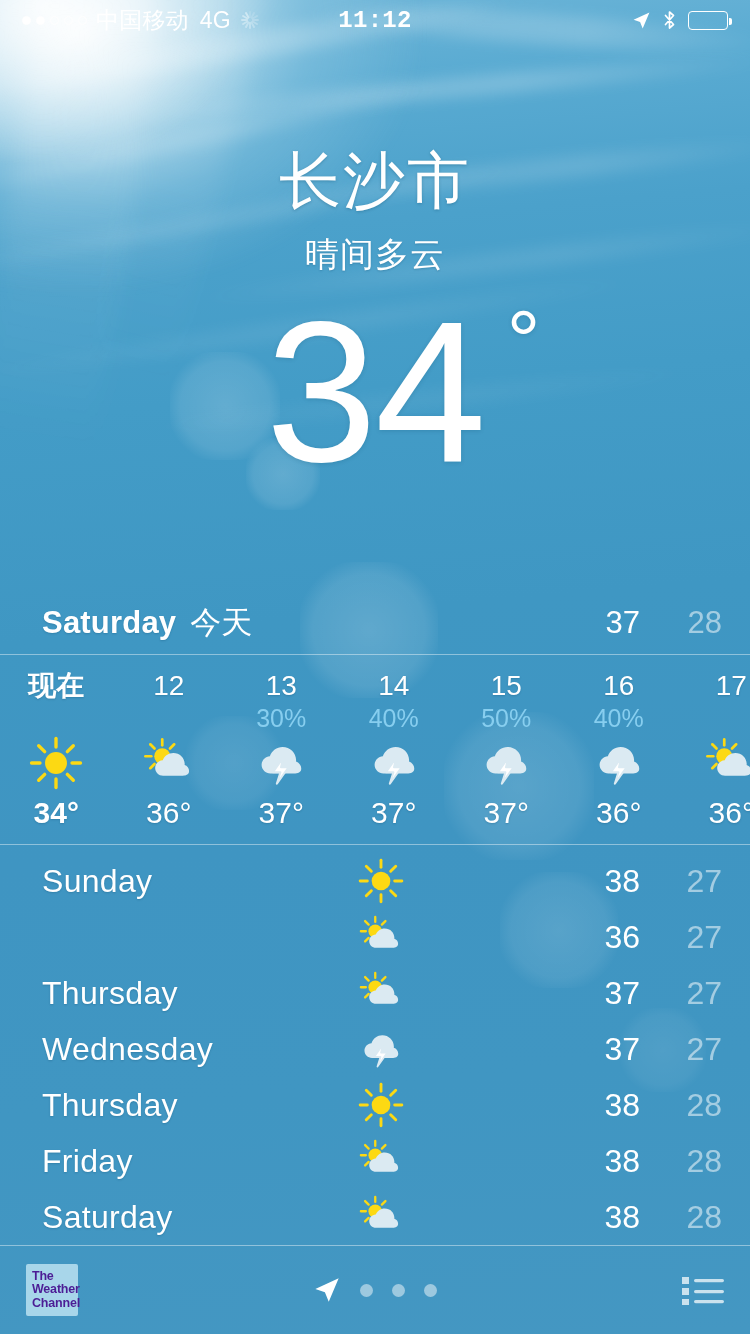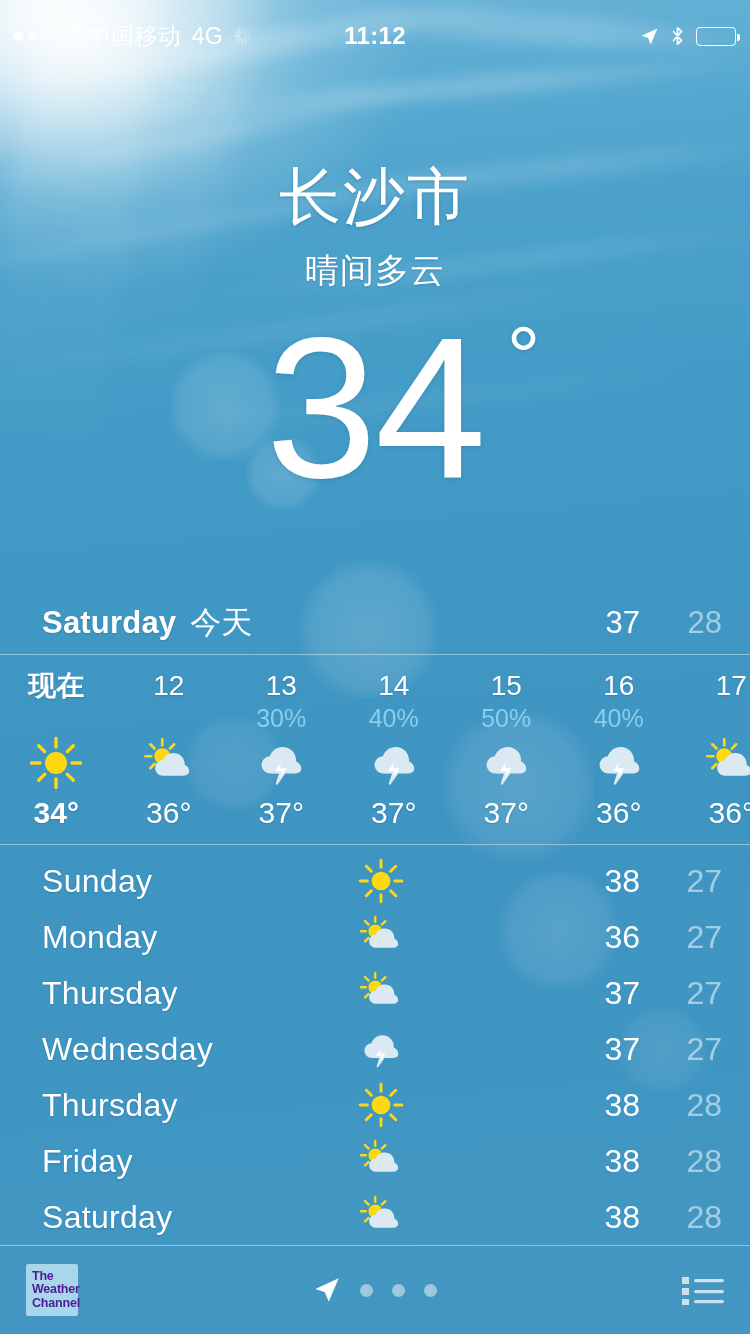--- a/index.html
+++ b/index.html
@@ -71,39 +71,38 @@
   .f6{ left:186px; top:716px; width:96px;  height:94px;  opacity:.6;}
   .f7{ left:620px; top:1008px;width:86px;  height:84px;  opacity:.5;}
 
   
   #app { position:absolute; inset:0; z-index:2; display:flex; flex-direction:column; }
 
   
   .statusbar{
     height:40px; flex:0 0 40px;
     display:flex; align-items:center;
-    padding:0 14px;
+    padding:0 22px;
     font-size:23px; letter-spacing:.2px;
     position:relative;
-    margin-top:16px;
   }
   .sb-left{ display:flex; align-items:center; gap:9px; }
   .dots{ display:flex; align-items:center; gap:5px; }
   .dot{ width:9px; height:9px; border-radius:50%; border:1.4px solid #fff; }
   .dot.on{ background:#fff; }
   .carrier{ font-size:23px; }
   .net{ font-size:23px; margin-left:2px; }
   .spinner{ width:20px; height:20px; position:relative; opacity:.75; }
   .spinner i{
     position:absolute; left:9px; top:1px; width:2px; height:7px;
     background:#dff0f8; border-radius:1px; transform-origin:1px 9px;
   }
   .sb-time{
     position:absolute; left:0; right:0; text-align:center;
-    font-size:24px; font-weight:bold; letter-spacing:.3px; pointer-events:none;
+    font-size:24px; font-weight:bold; letter-spacing:.3px; pointer-events:none;font-family:Liberation Mono, monospace;
   }
   .sb-right{ margin-left:auto; display:flex; align-items:center; gap:12px; }
   .loc-arrow-sm{ width:19px; height:19px; }
   .bt{ width:13px; height:20px; }
   .battery{
     width:40px; height:19px; border:1.6px solid #fff; border-radius:4px;
     position:relative; padding:2px;
   }
   .battery:after{
     content:""; position:absolute; right:-5px; top:6px; width:3px; height:7px;
@@ -404,21 +403,20 @@
             <line x1="45.4350288425444" y1="18.564971157455595" x2="52.50609665440987" y2="11.493903345590116" stroke="#fcd913" stroke-width="4" stroke-linecap="round"></line>
             <circle cx="32" cy="32" r="13" fill="#fcd913"></circle>
           </svg>
         </span>
         <span class="day-temps">
           <span class="d-hi">38</span>
           <span class="d-lo">27</span>
         </span>
       </div>
       <div class="day">
-        <span class="day-name">Monday</span>
         <span class="day-icon">
           <svg viewBox="0 0 64 64" width="46" height="46">
             <line x1="37" y1="24" x2="44" y2="24" stroke="#fcd913" stroke-width="3.2" stroke-linecap="round"></line>
             <line x1="33.19238815542512" y1="33.19238815542512" x2="38.14213562373095" y2="38.14213562373095" stroke="#fcd913" stroke-width="3.2" stroke-linecap="round"></line>
             <line x1="24" y1="37" x2="24" y2="44" stroke="#fcd913" stroke-width="3.2" stroke-linecap="round"></line>
             <line x1="14.807611844574883" y1="33.19238815542512" x2="9.85786437626905" y2="38.14213562373095" stroke="#fcd913" stroke-width="3.2" stroke-linecap="round"></line>
             <line x1="11" y1="24" x2="4" y2="24.000000000000004" stroke="#fcd913" stroke-width="3.2" stroke-linecap="round"></line>
             <line x1="14.80761184457488" y1="14.807611844574883" x2="9.857864376269045" y2="9.85786437626905" stroke="#fcd913" stroke-width="3.2" stroke-linecap="round"></line>
             <line x1="23.999999999999996" y1="11" x2="23.999999999999996" y2="4" stroke="#fcd913" stroke-width="3.2" stroke-linecap="round"></line>
             <line x1="33.192388155425114" y1="14.80761184457488" x2="38.14213562373095" y2="9.857864376269045" stroke="#fcd913" stroke-width="3.2" stroke-linecap="round"></line>

